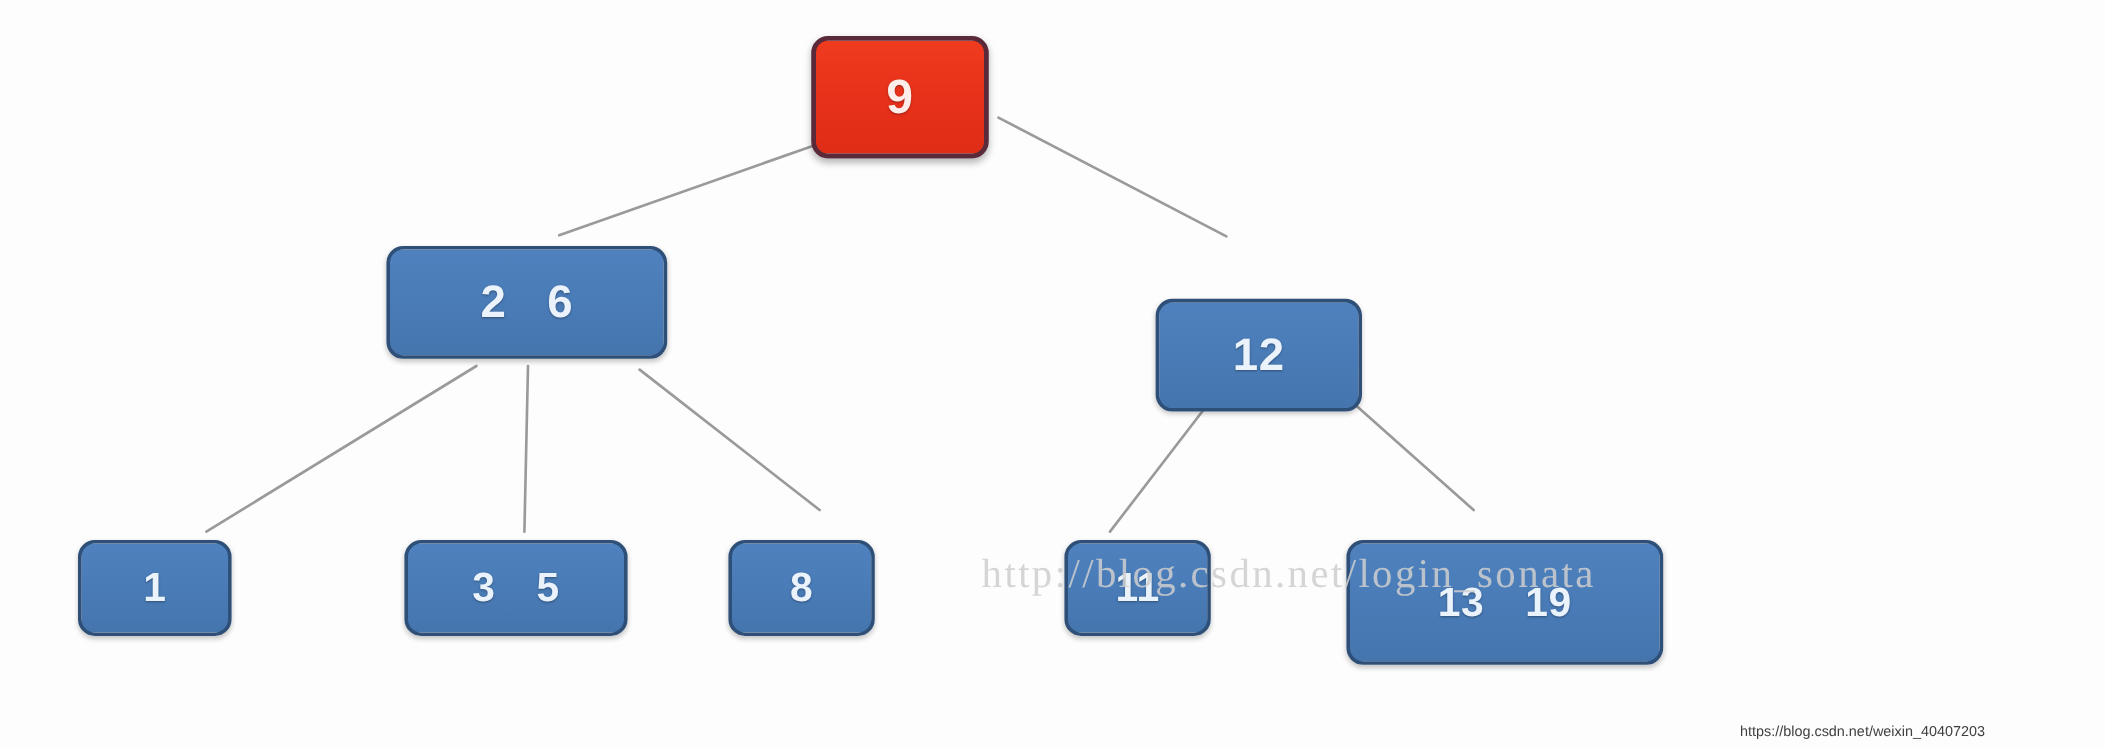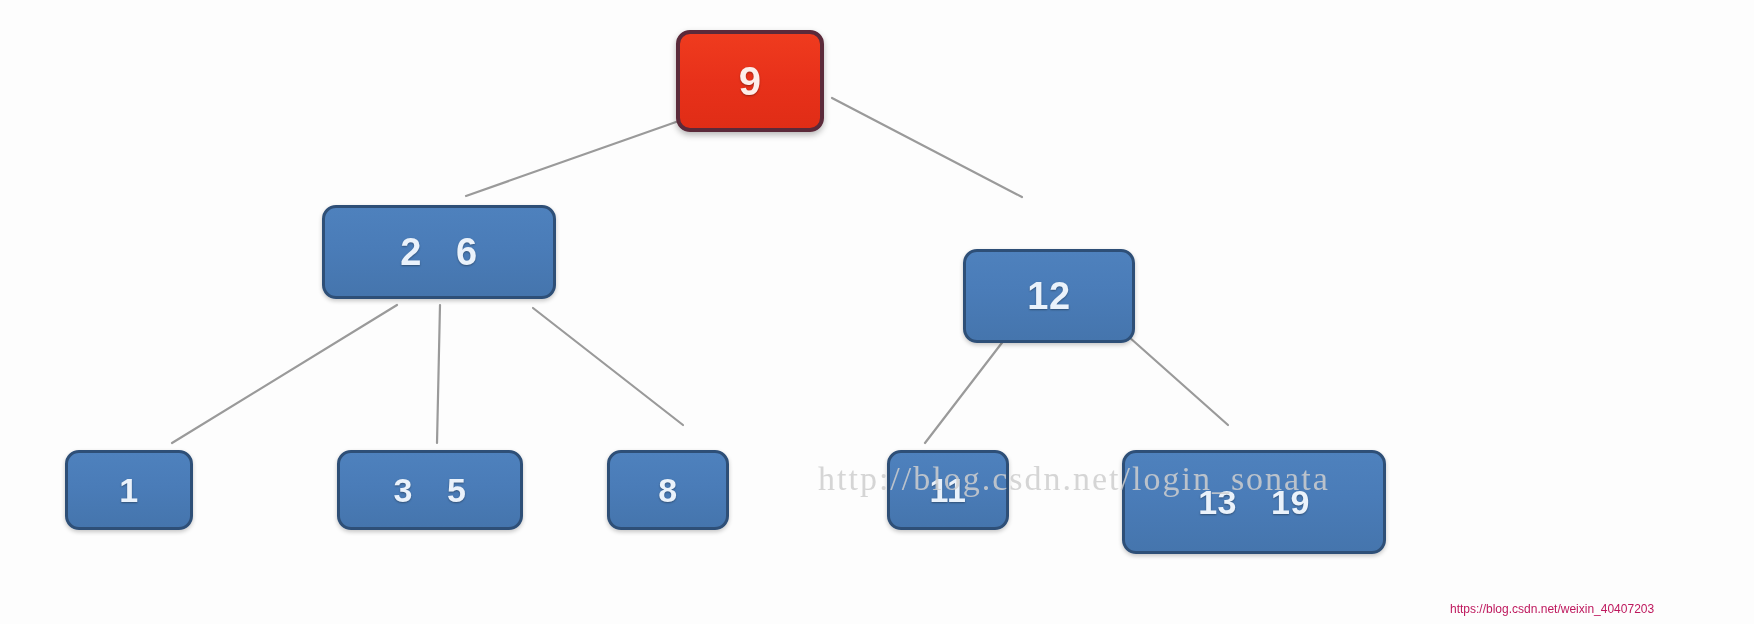--- a/index.html
+++ b/index.html
@@ -66,21 +66,21 @@
     color: #cfcfcf;
     font-family: "Liberation Serif", serif;
     letter-spacing: 2px;
     white-space: nowrap;
     z-index: 5;
     opacity: 0.85;
     pointer-events: none;
   }
   .watermark-corner {
     position: absolute;
-    color: #be185d;
+    color: #404040;
     font-family: "Liberation Sans", sans-serif;
     white-space: nowrap;
     z-index: 6;
     pointer-events: none;
   }
 </style>
 </head>
 <body>
 
 <div id="canvas" style="background: rgb(253, 253, 253);">

